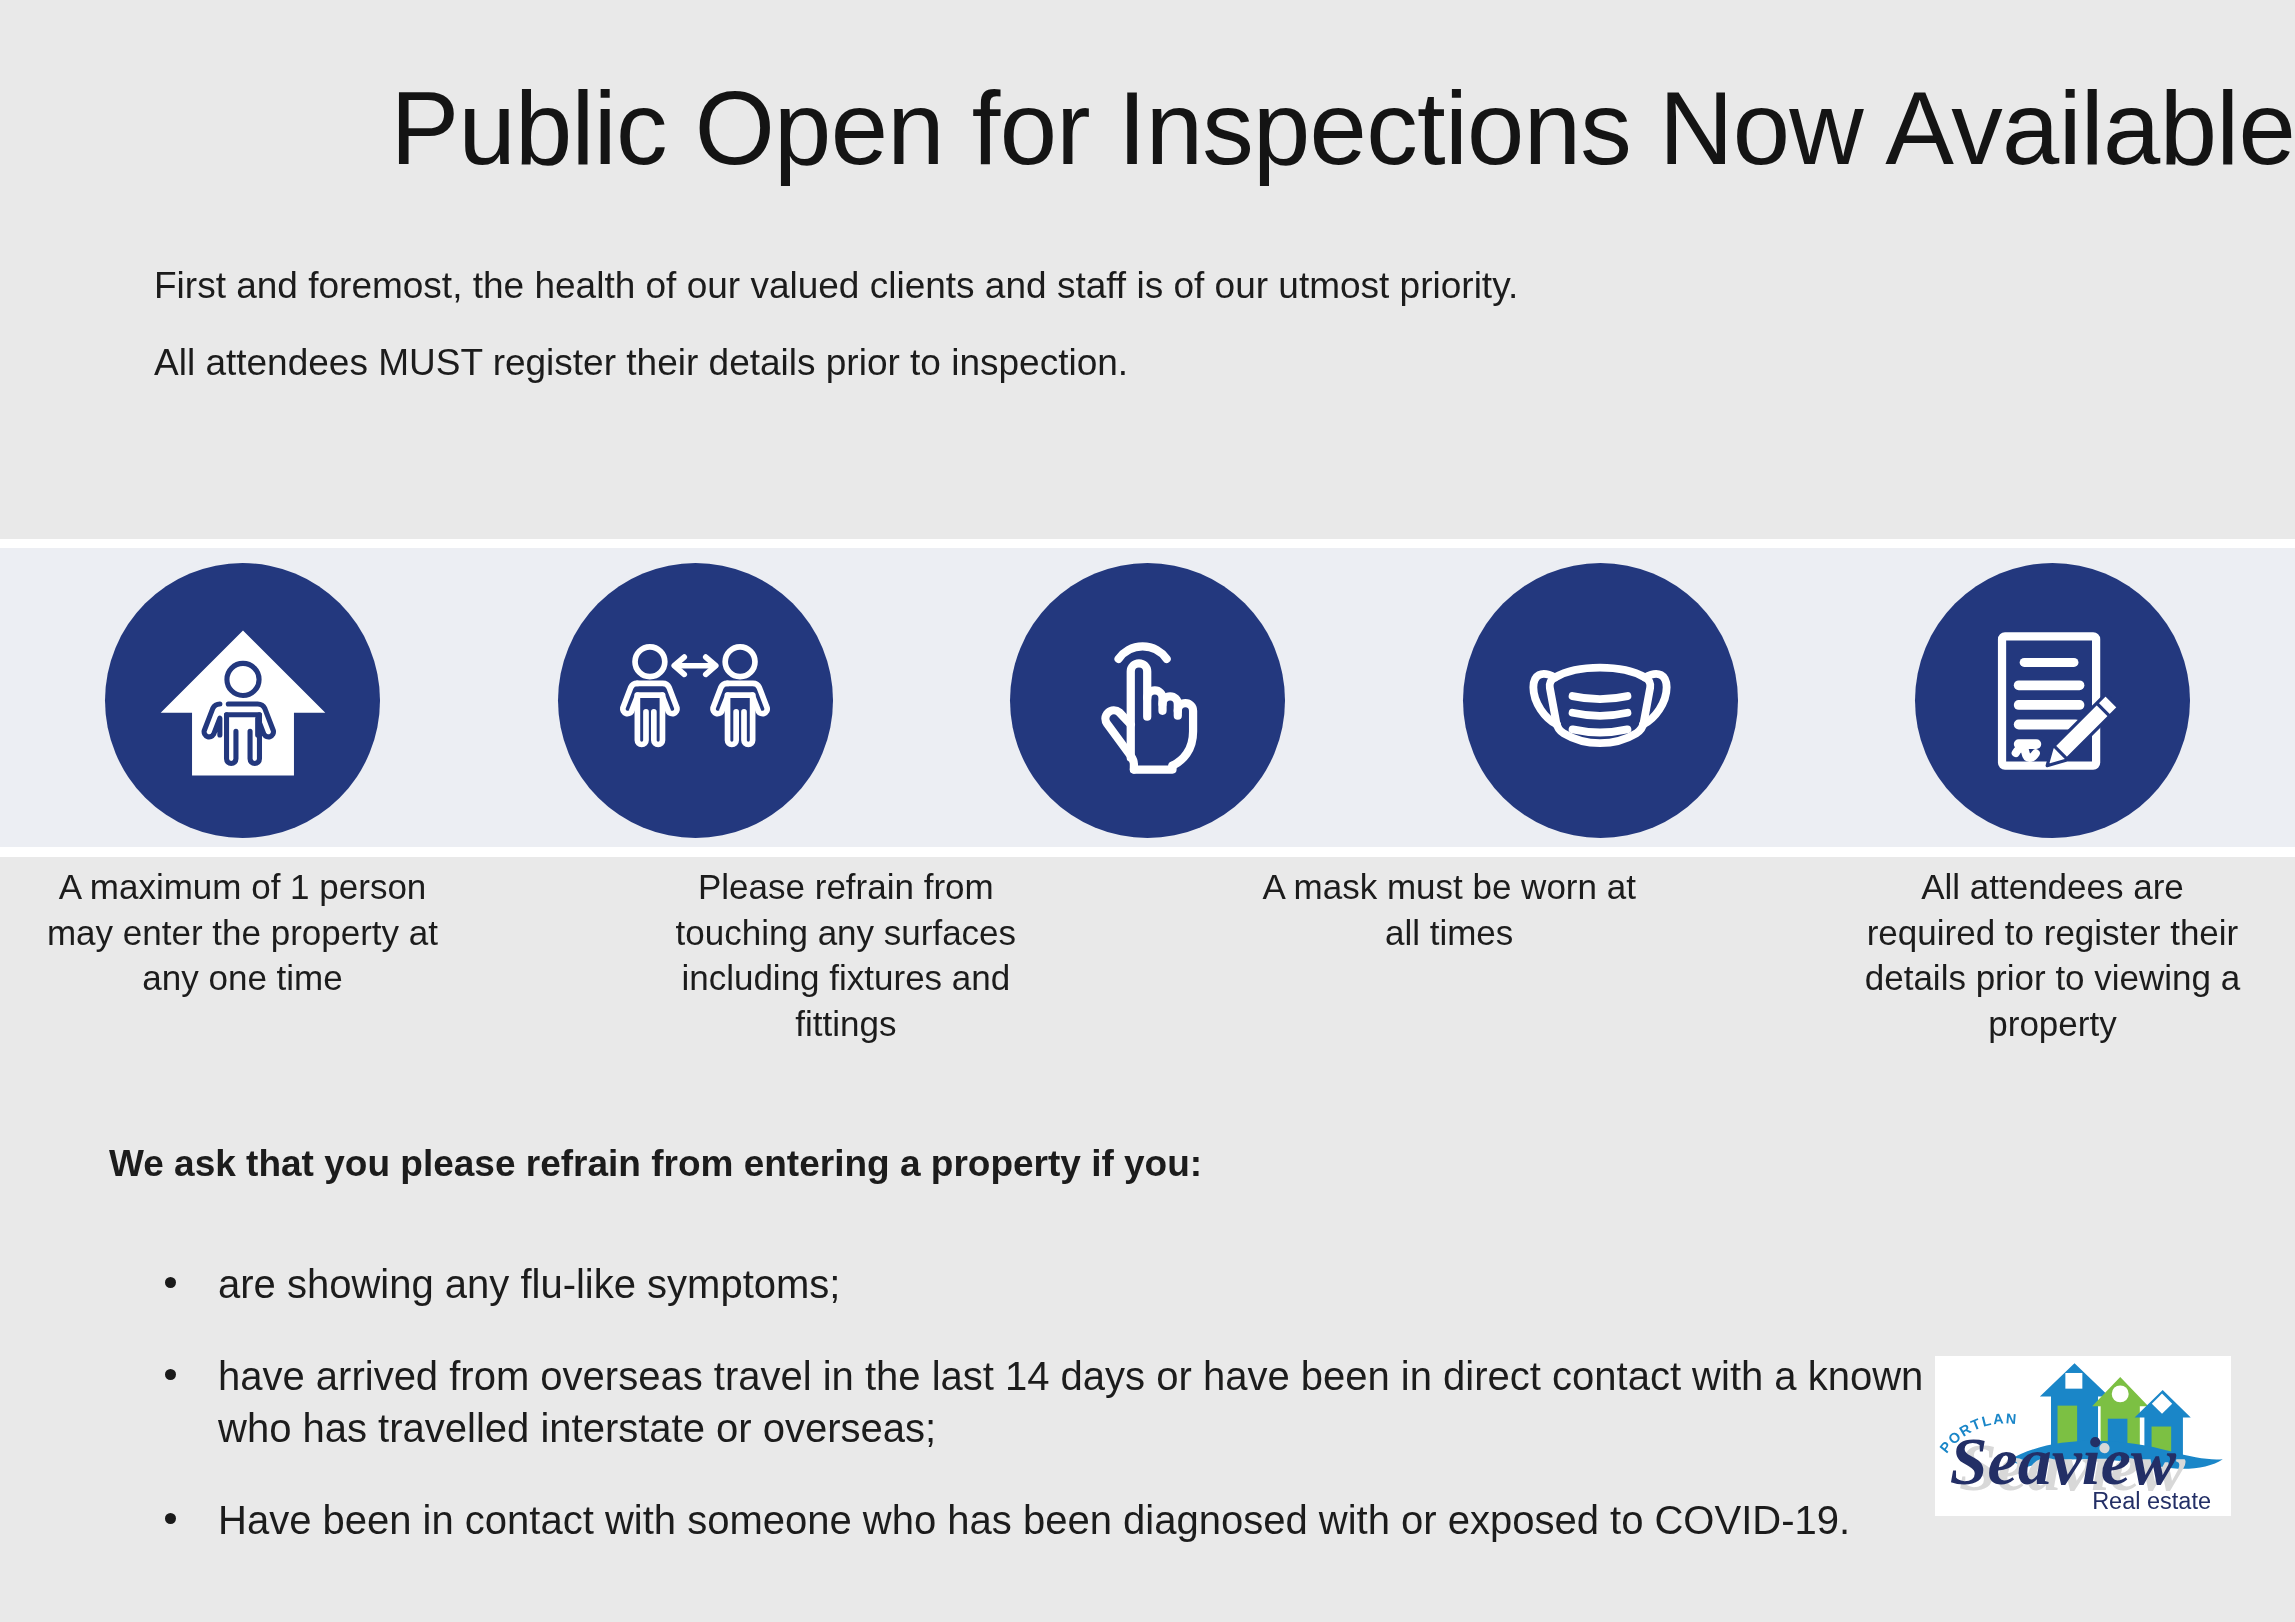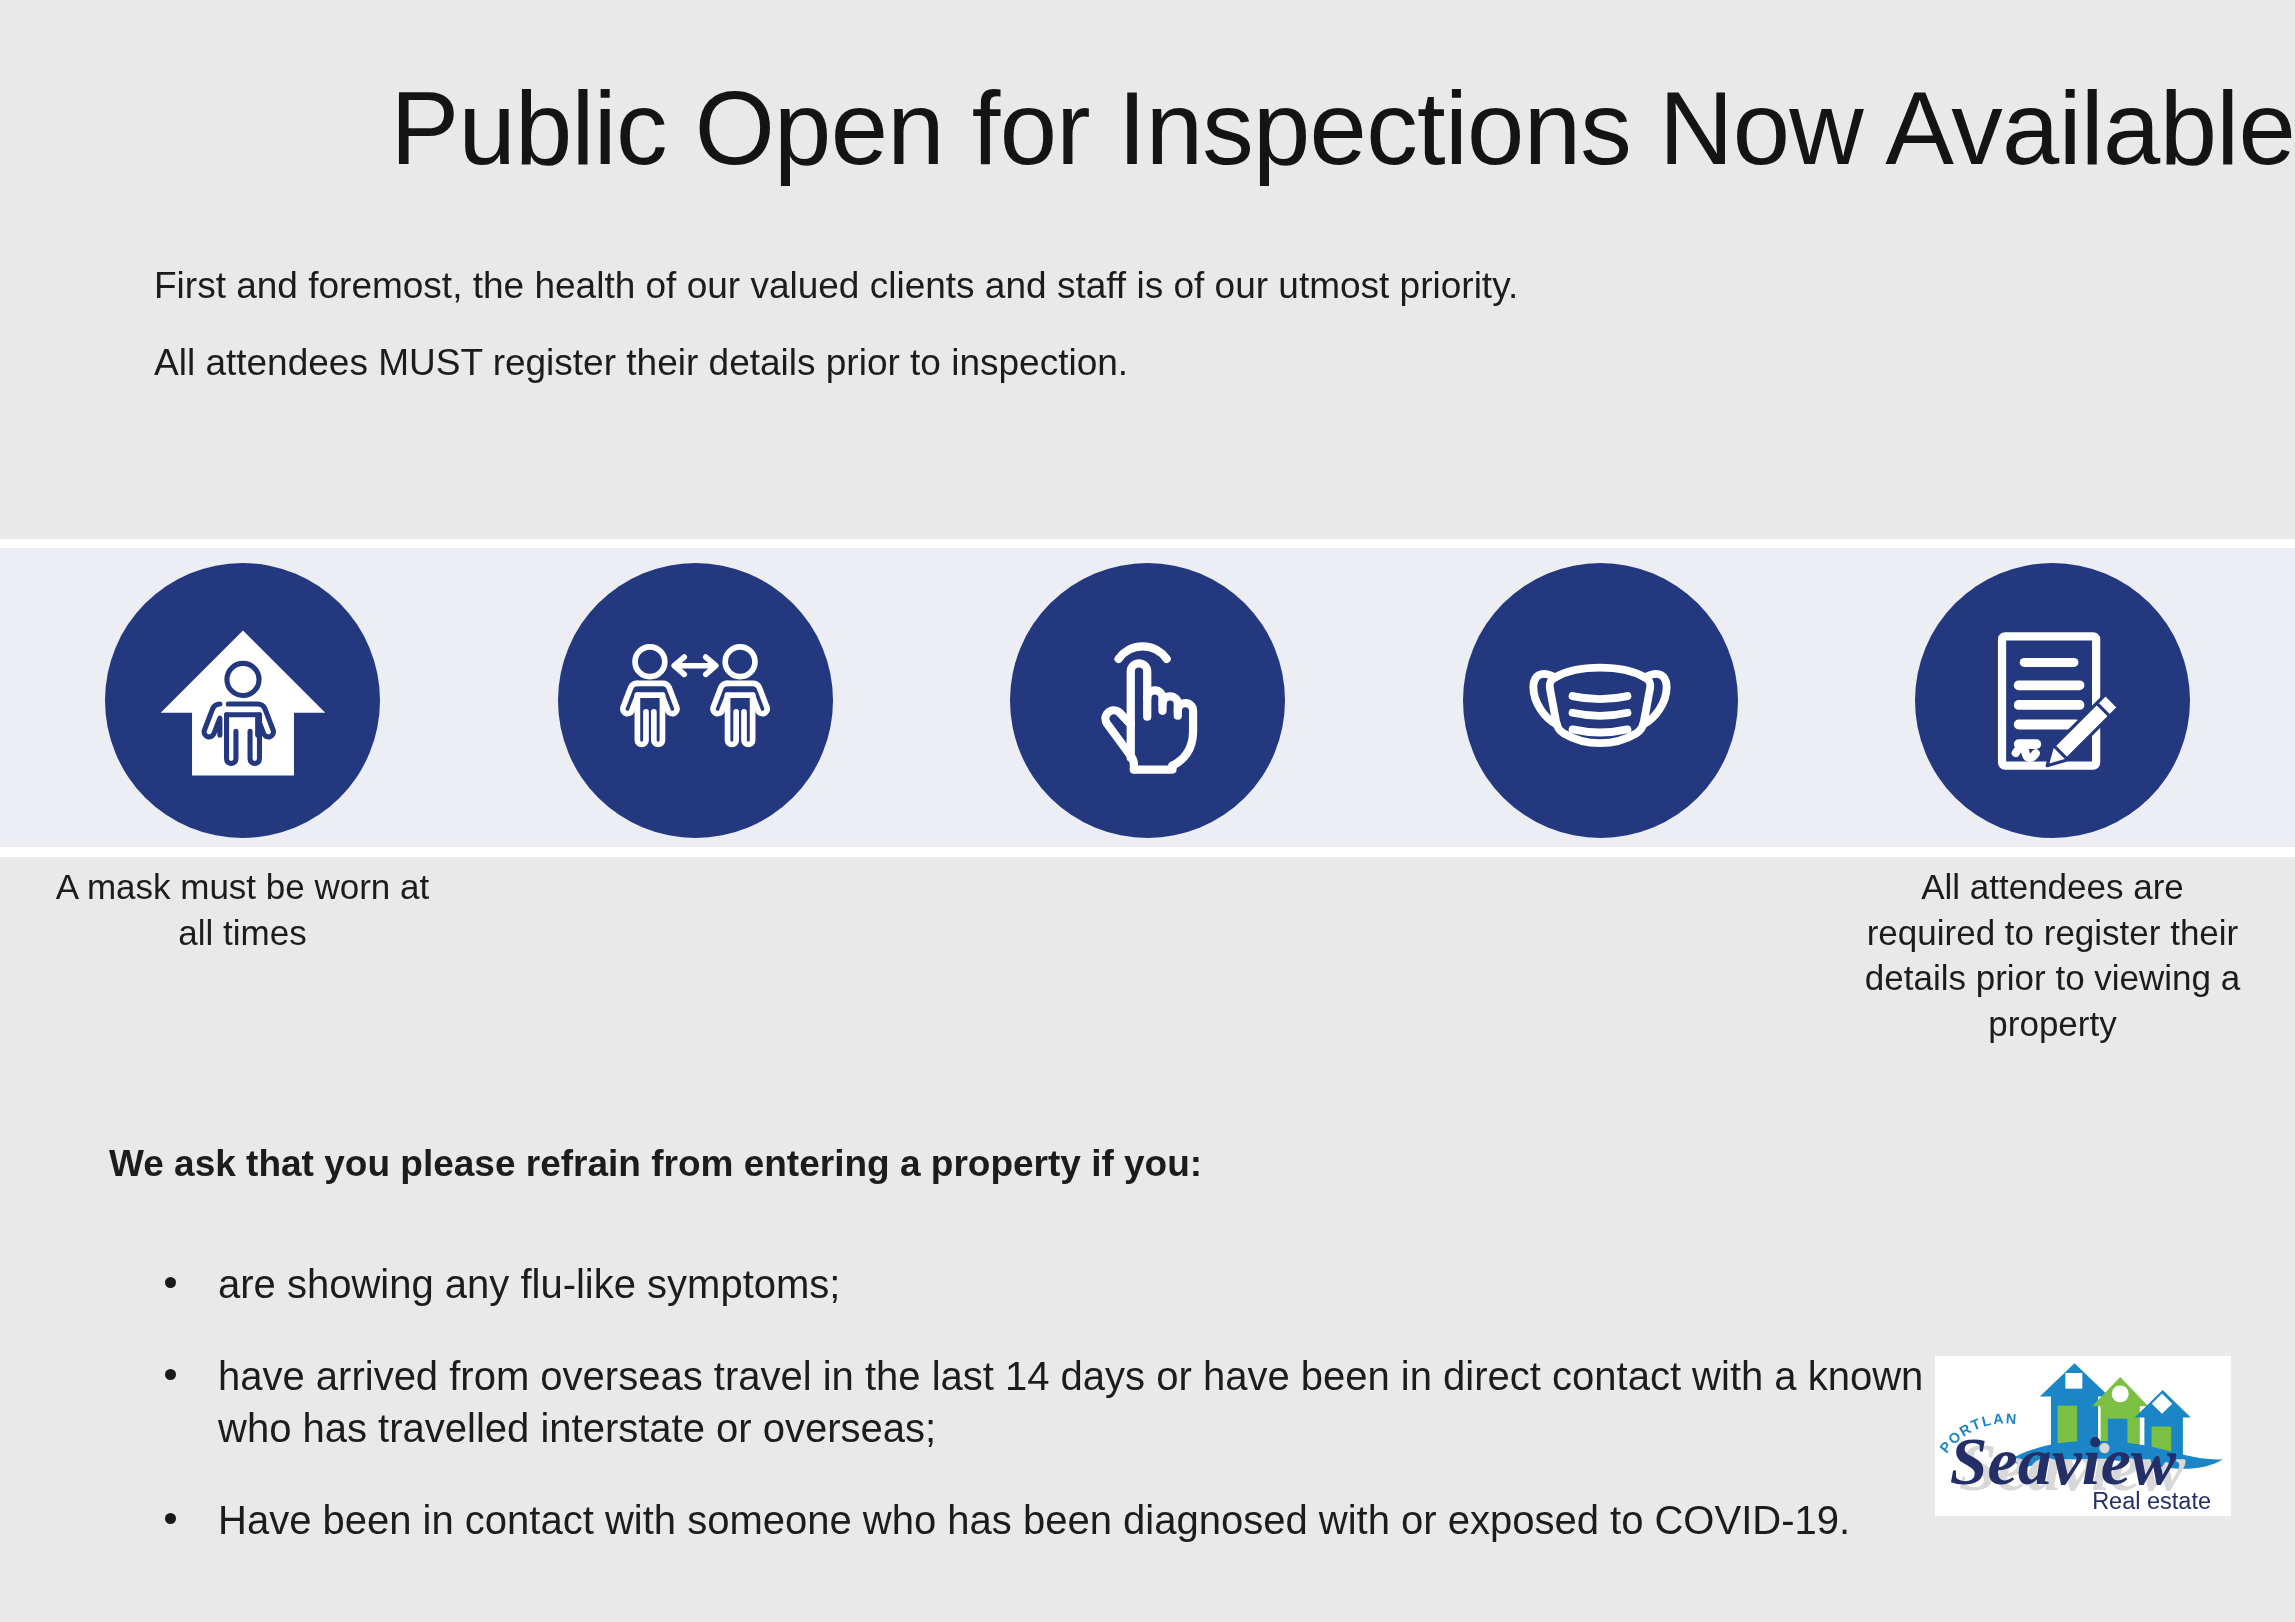--- a/index.html
+++ b/index.html
@@ -259,20 +259,22 @@
         </g>
         <g fill="none" stroke="#23387e" stroke-width="1.6">
           <path d="M72.3 51.1 l6.6 6.6"></path>
           <path d="M50.5 72.9 l6.6 6.6"></path>
         </g>
       </svg>
     </div>
   </div>
 
   <div class="captions-row">
+    <div class="caption">A maximum of 1 person may enter the property at any one time</div>
+    <div class="caption">Please refrain from touching any surfaces including fixtures and fittings</div>
     <div class="caption">A mask must be worn at all times</div>
     <div class="caption">All attendees are required to register their details prior to viewing a property</div>
   </div>
 
   <div class="ask-line">We ask that you please refrain from entering a property if you:</div>
 
   <ul class="bullets">
     <li>
       <span class="dot"></span>
       <span class="btext">are showing any flu-like symptoms;</span>

